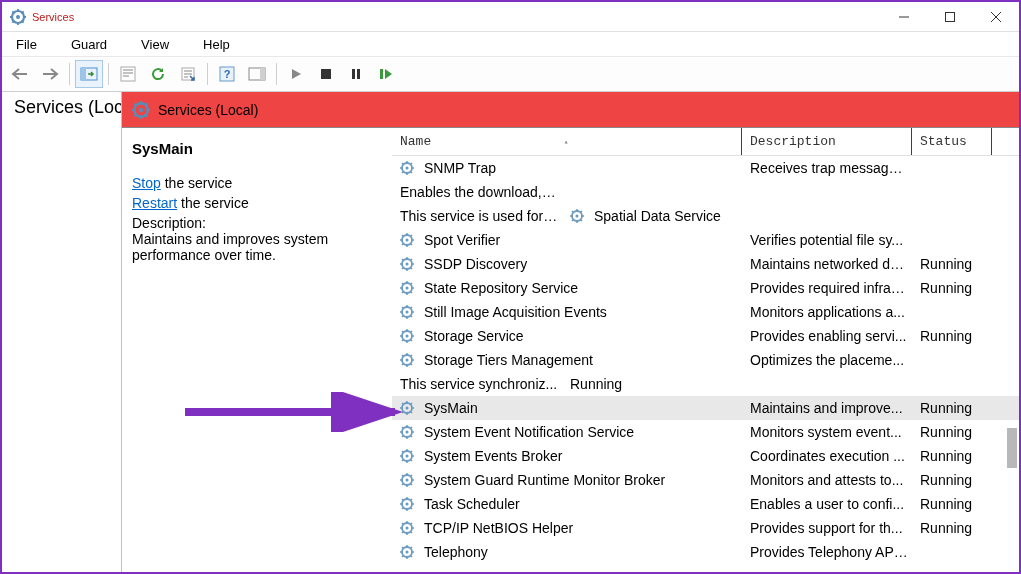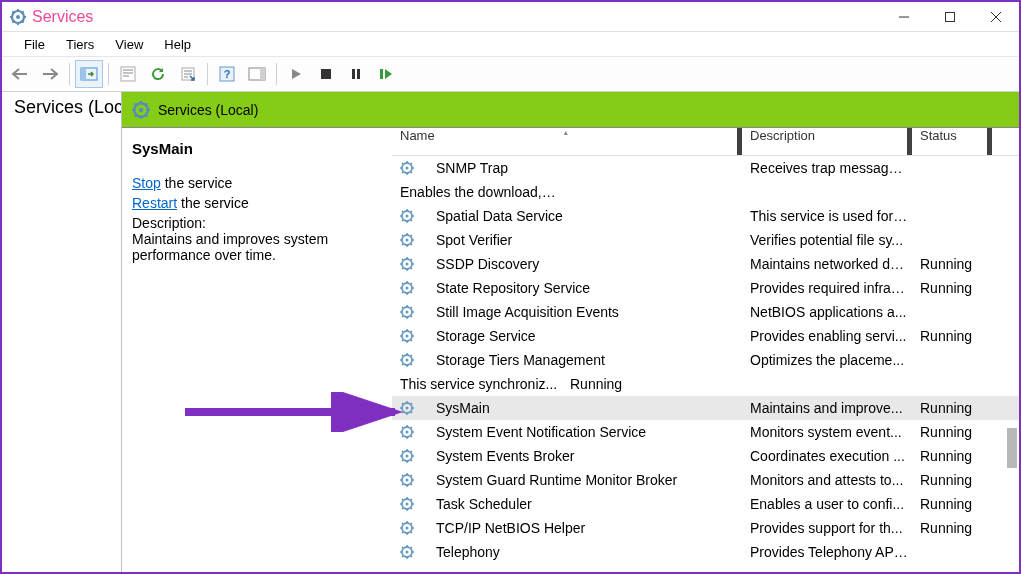--- a/index.html
+++ b/index.html
@@ -1,63 +1,63 @@
 <!DOCTYPE html>
 <html><head>
 <meta charset="utf-8">
 <style>
   * { box-sizing: border-box; margin: 0; padding: 0; }
   body { font-family: "Segoe UI", Tahoma, sans-serif; font-size: 13px; color: #000; background: #fff; width: 1021px; height: 574px; overflow: hidden; border: 2px solid #8030c0; }
   
   
   .titlebar { height: 30px; display: flex; align-items: center; padding-left: 8px; border-bottom: 1px solid #e0e0e0; }
   .title-icon { width: 16px; height: 16px; margin-right: 6px; }
-  .title-text { flex: 1; font-size: 16px; color: #ec4899; }
+  .title-text { flex: 1; font-size: 11px; color: #b91c1c; }
   .win-controls { display: flex; }
   .win-btn { width: 46px; height: 30px; display: flex; align-items: center; justify-content: center; color: #333; }
   .win-btn svg { width: 10px; height: 10px; }
   
   
-  .menubar { height: 24px; display: flex; align-items: center; padding-left: 12px; gap: 1px; }
+  .menubar { height: 24px; display: flex; align-items: center; padding-left: 4px; gap: 14px; }
   .menu-item { padding: 3px 10px; font-size: 13px; }
   
   
   .toolbar { height: 36px; display: flex; align-items: center; padding-left: 4px; gap: 2px; border-top: 1px solid #e8e8e8; border-bottom: 1px solid #d0d0d0; background: #fdfdfd; }
   .tb-btn { width: 28px; height: 28px; display: flex; align-items: center; justify-content: center; border: 1px solid transparent; }
   .tb-sep { width: 1px; height: 22px; background: #d0d0d0; margin: 0 3px; }
   
   
   .main { display: flex; height: calc(100% - 90px); }
   .tree-pane { width: 120px; border-right: 1px solid #c0c0c0; overflow: hidden; }
   .tree-node { display: flex; align-items: center; padding: 5px 6px; gap: 12px; font-size: 18px; white-space: nowrap; justify-content: center; }
   
   .content-pane { flex: 1; display: flex; flex-direction: column; overflow: hidden; }
-  .content-header { height: 36px; background: #84cc16; display: flex; align-items: center; padding-left: 10px; gap: 8px; font-size: 14px; border-bottom: 1px solid #888; }
+  .content-header { height: 36px; background: #ef4444; display: flex; align-items: center; padding-left: 10px; gap: 8px; font-size: 14px; border-bottom: 1px solid #888; }
   
   .content-body { flex: 1; display: flex; overflow: hidden; position: relative; }
   
   .details-pane { width: 270px; padding: 12px 10px 10px 10px; font-size: 14px; }
   .details-title { font-weight: 600; font-size: 15px; margin-bottom: 18px; display:block; }
   .details-link { color: #0066cc; text-decoration: underline; }
   .details-line { margin-bottom: 4px; }
   .details-desc-label { }
   
   .list-pane { flex: 1; overflow: hidden; position: relative; }
   .list-header { display: flex; height: 28px; border-bottom: 1px solid #e0e0e0; font-size: 13px; color: #333; }
-  .col-h { display: flex; padding-left: 8px; border-right: 5px solid #404040; }
+  .col-h { display: flex; align-items: center; padding-left: 8px; border-right: 1px solid #404040; font-family: Liberation Mono, monospace; }
   .col-name { width: 350px; }
   .col-desc { width: 170px; }
   .col-status { width: 80px; }
   .sort-ind { margin: 0 auto; font-size: 8px; color: #888; position: relative; left: -20px; }
   
   .list-rows { overflow-y: auto; height: calc(100% - 28px); }
   .row { display: flex; height: 24px; align-items: center; font-size: 14px; }
   .row.selected { background: #e8e8e8; }
   .cell { padding-left: 8px; padding-right: 4px; overflow: hidden; white-space: nowrap; text-overflow: ellipsis; }
-  .cell-name { width: 350px; display: flex; align-items: center; gap: 22px; }
+  .cell-name { width: 350px; display: flex; align-items: center; gap: 10px; }
   .cell-desc { width: 170px; }
   .cell-status { width: 80px; }
   
   .gear-svg { flex-shrink: 0; }
   
   .scrollbar-thumb { position: absolute; right: 2px; top: 300px; width: 10px; height: 40px; background: #b8b8b8; }
   
   .arrow-annotation { position: absolute; left: 180px; top: 392px; pointer-events: none; z-index: 10; }
 </style>
 </head>
@@ -97,21 +97,21 @@
     <div class="win-btn">
         <svg viewBox="0 0 10 10">
           <path d="M0 0 L10 10 M10 0 L0 10" stroke="#333" stroke-width="1"></path>
         </svg>
       </div>
   </div>
 </div>
 
 <div class="menubar">
   <div class="menu-item">File</div>
-  <div class="menu-item">Tiers</div>
+  <div class="menu-item">Guard</div>
   <div class="menu-item">View</div>
   <div class="menu-item">Help</div>
 </div>
 
 <div class="toolbar">
   <div class="tb-btn">
       <svg width="18" height="14" viewBox="0 0 18 14">
         <path d="M8 2 L2 7 L8 12 M2 7 H16" stroke="#888" stroke-width="2" fill="none"></path>
       </svg>
     </div>
@@ -235,27 +235,27 @@
                 <span>SNMP Trap</span>
               </div>
               <div class="cell cell-desc">Receives trap messages...</div>
               <div class="cell cell-status"></div>
             </div>
             <div class="row">
               <div class="cell cell-desc">Enables the download, i...</div>
               <div class="cell cell-status"></div>
             </div>
             <div class="row">
+              <div class="cell cell-desc">This service is used for ...</div>
               <div class="cell cell-name">
                 <svg class="gear-svg" width="14" height="14" viewBox="0 0 14 14">
                   <use href="#gear-icon-small"></use>
                 </svg>
                 <span>Spatial Data Service</span>
               </div>
-              <div class="cell cell-desc">This service is used for ...</div>
               <div class="cell cell-status"></div>
             </div>
             <div class="row">
               <div class="cell cell-name">
                 <svg class="gear-svg" width="14" height="14" viewBox="0 0 14 14">
                   <use href="#gear-icon-small"></use>
                 </svg>
                 <span>Spot Verifier</span>
               </div>
               <div class="cell cell-desc">Verifies potential file sy...</div>
@@ -281,21 +281,21 @@
               <div class="cell cell-desc">Provides required infras...</div>
               <div class="cell cell-status">Running</div>
             </div>
             <div class="row">
               <div class="cell cell-name">
                 <svg class="gear-svg" width="14" height="14" viewBox="0 0 14 14">
                   <use href="#gear-icon-small"></use>
                 </svg>
                 <span>Still Image Acquisition Events</span>
               </div>
-              <div class="cell cell-desc">NetBIOS applications a...</div>
+              <div class="cell cell-desc">Monitors applications a...</div>
               <div class="cell cell-status"></div>
             </div>
             <div class="row">
               <div class="cell cell-name">
                 <svg class="gear-svg" width="14" height="14" viewBox="0 0 14 14">
                   <use href="#gear-icon-small"></use>
                 </svg>
                 <span>Storage Service</span>
               </div>
               <div class="cell cell-desc">Provides enabling servi...</div>

